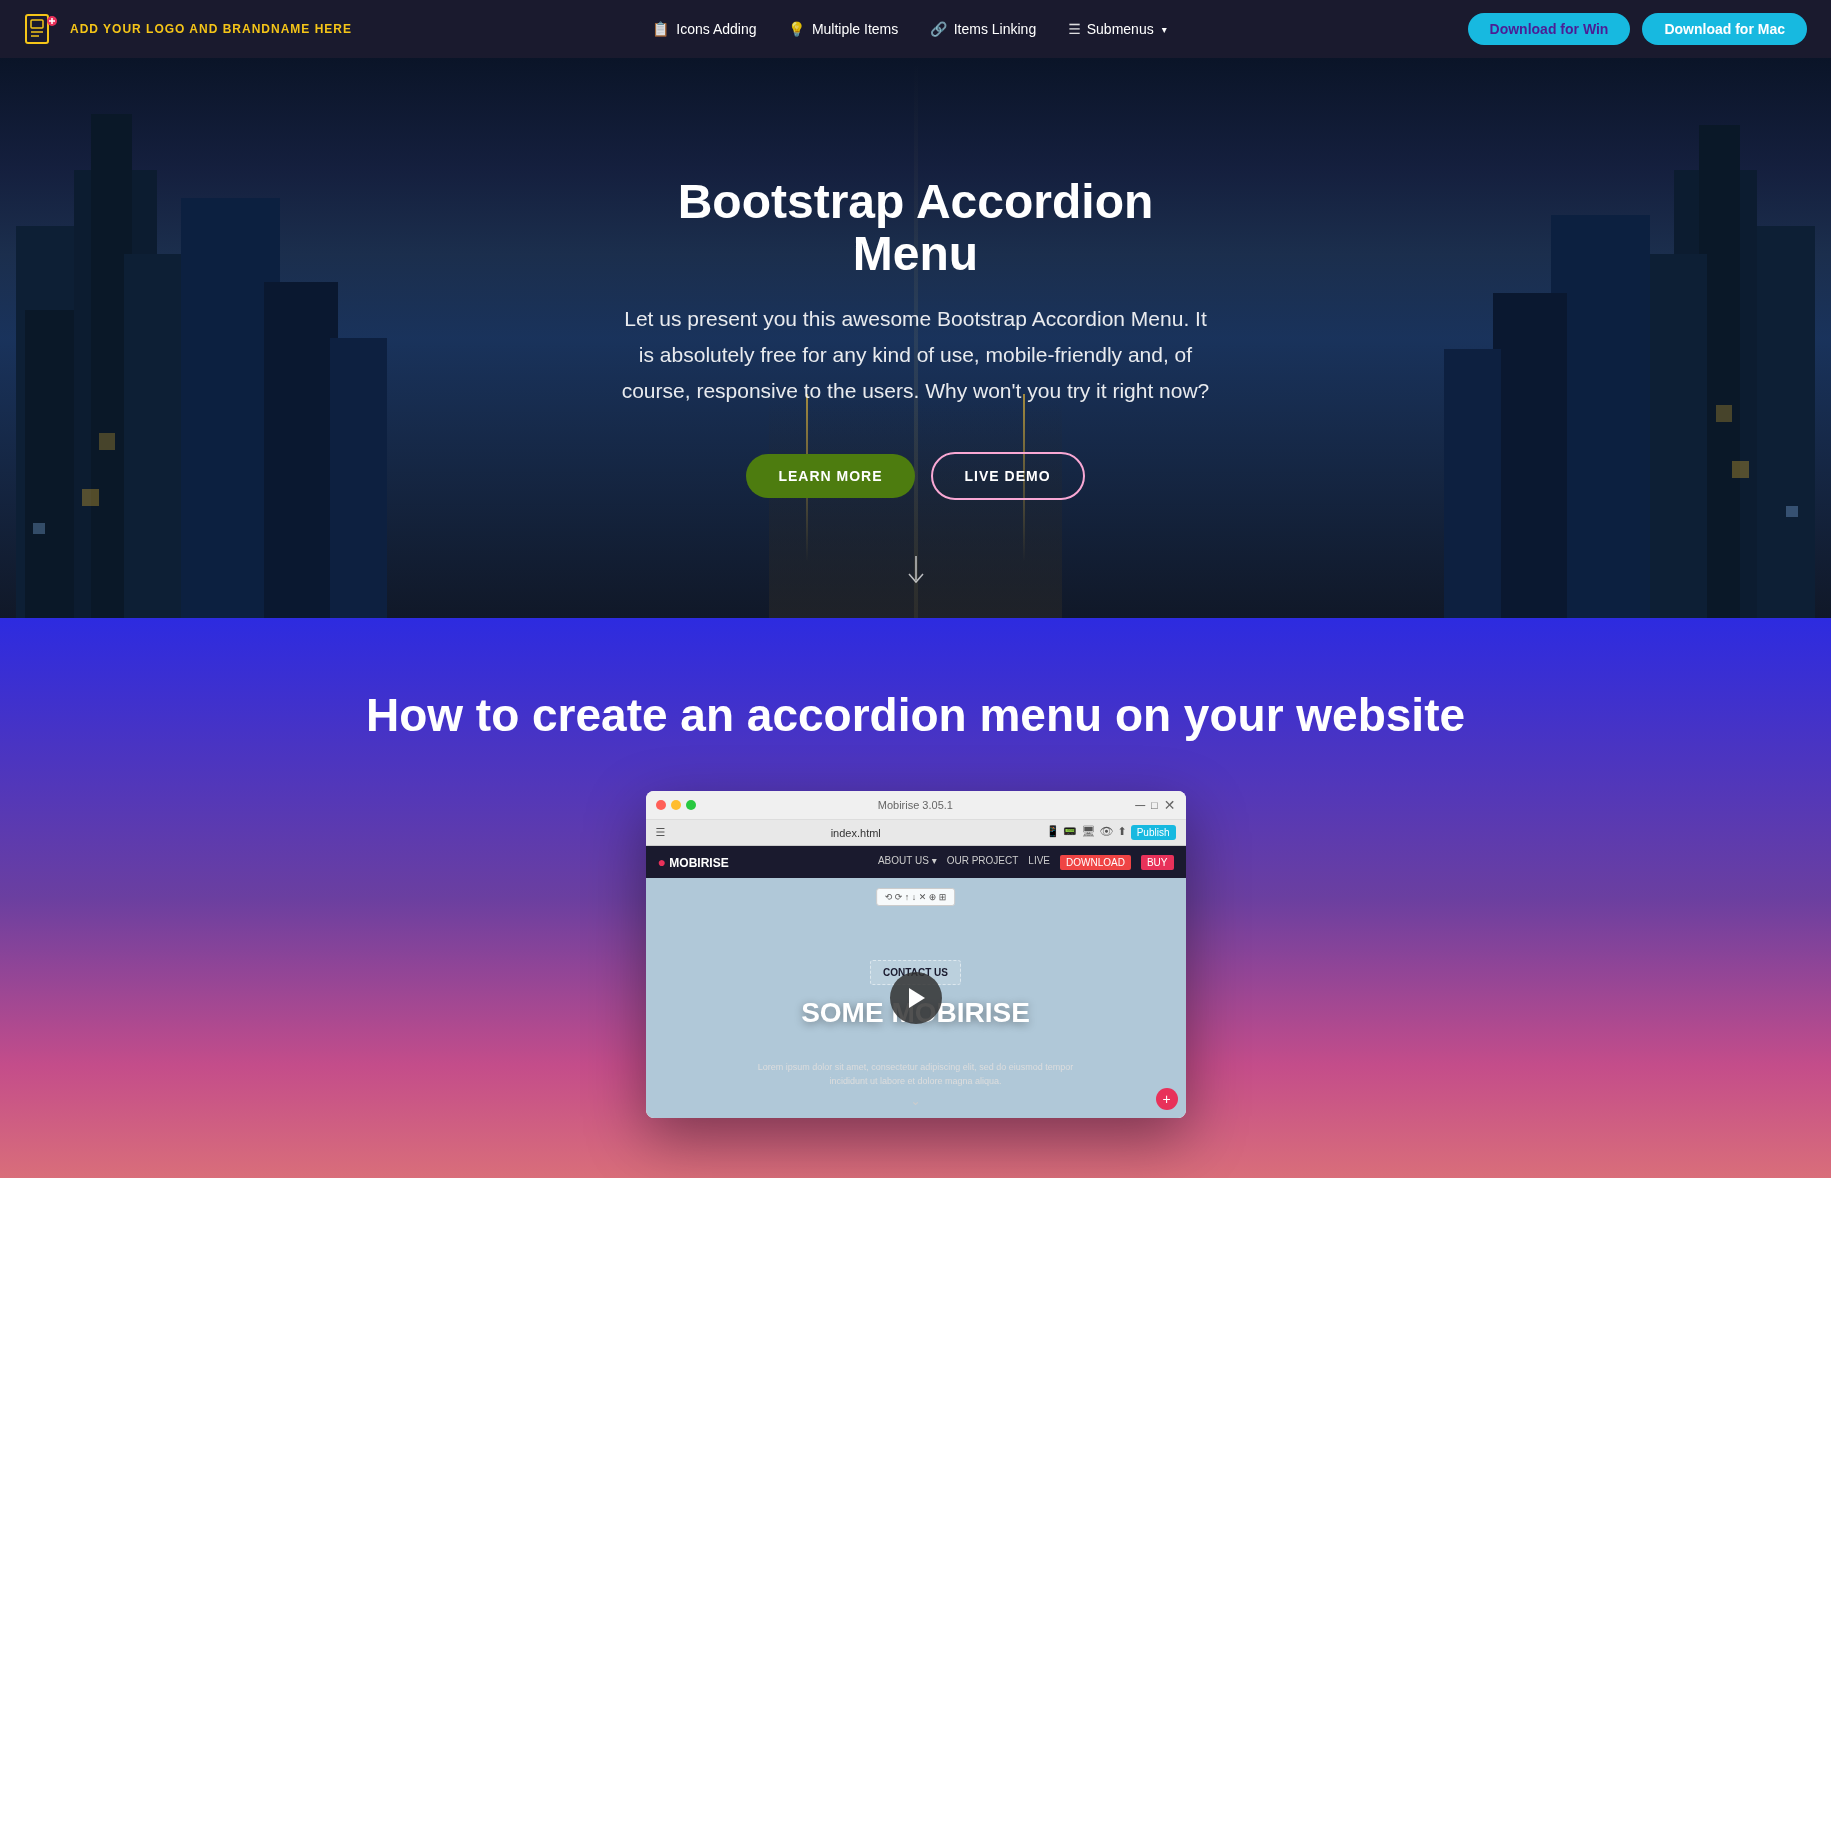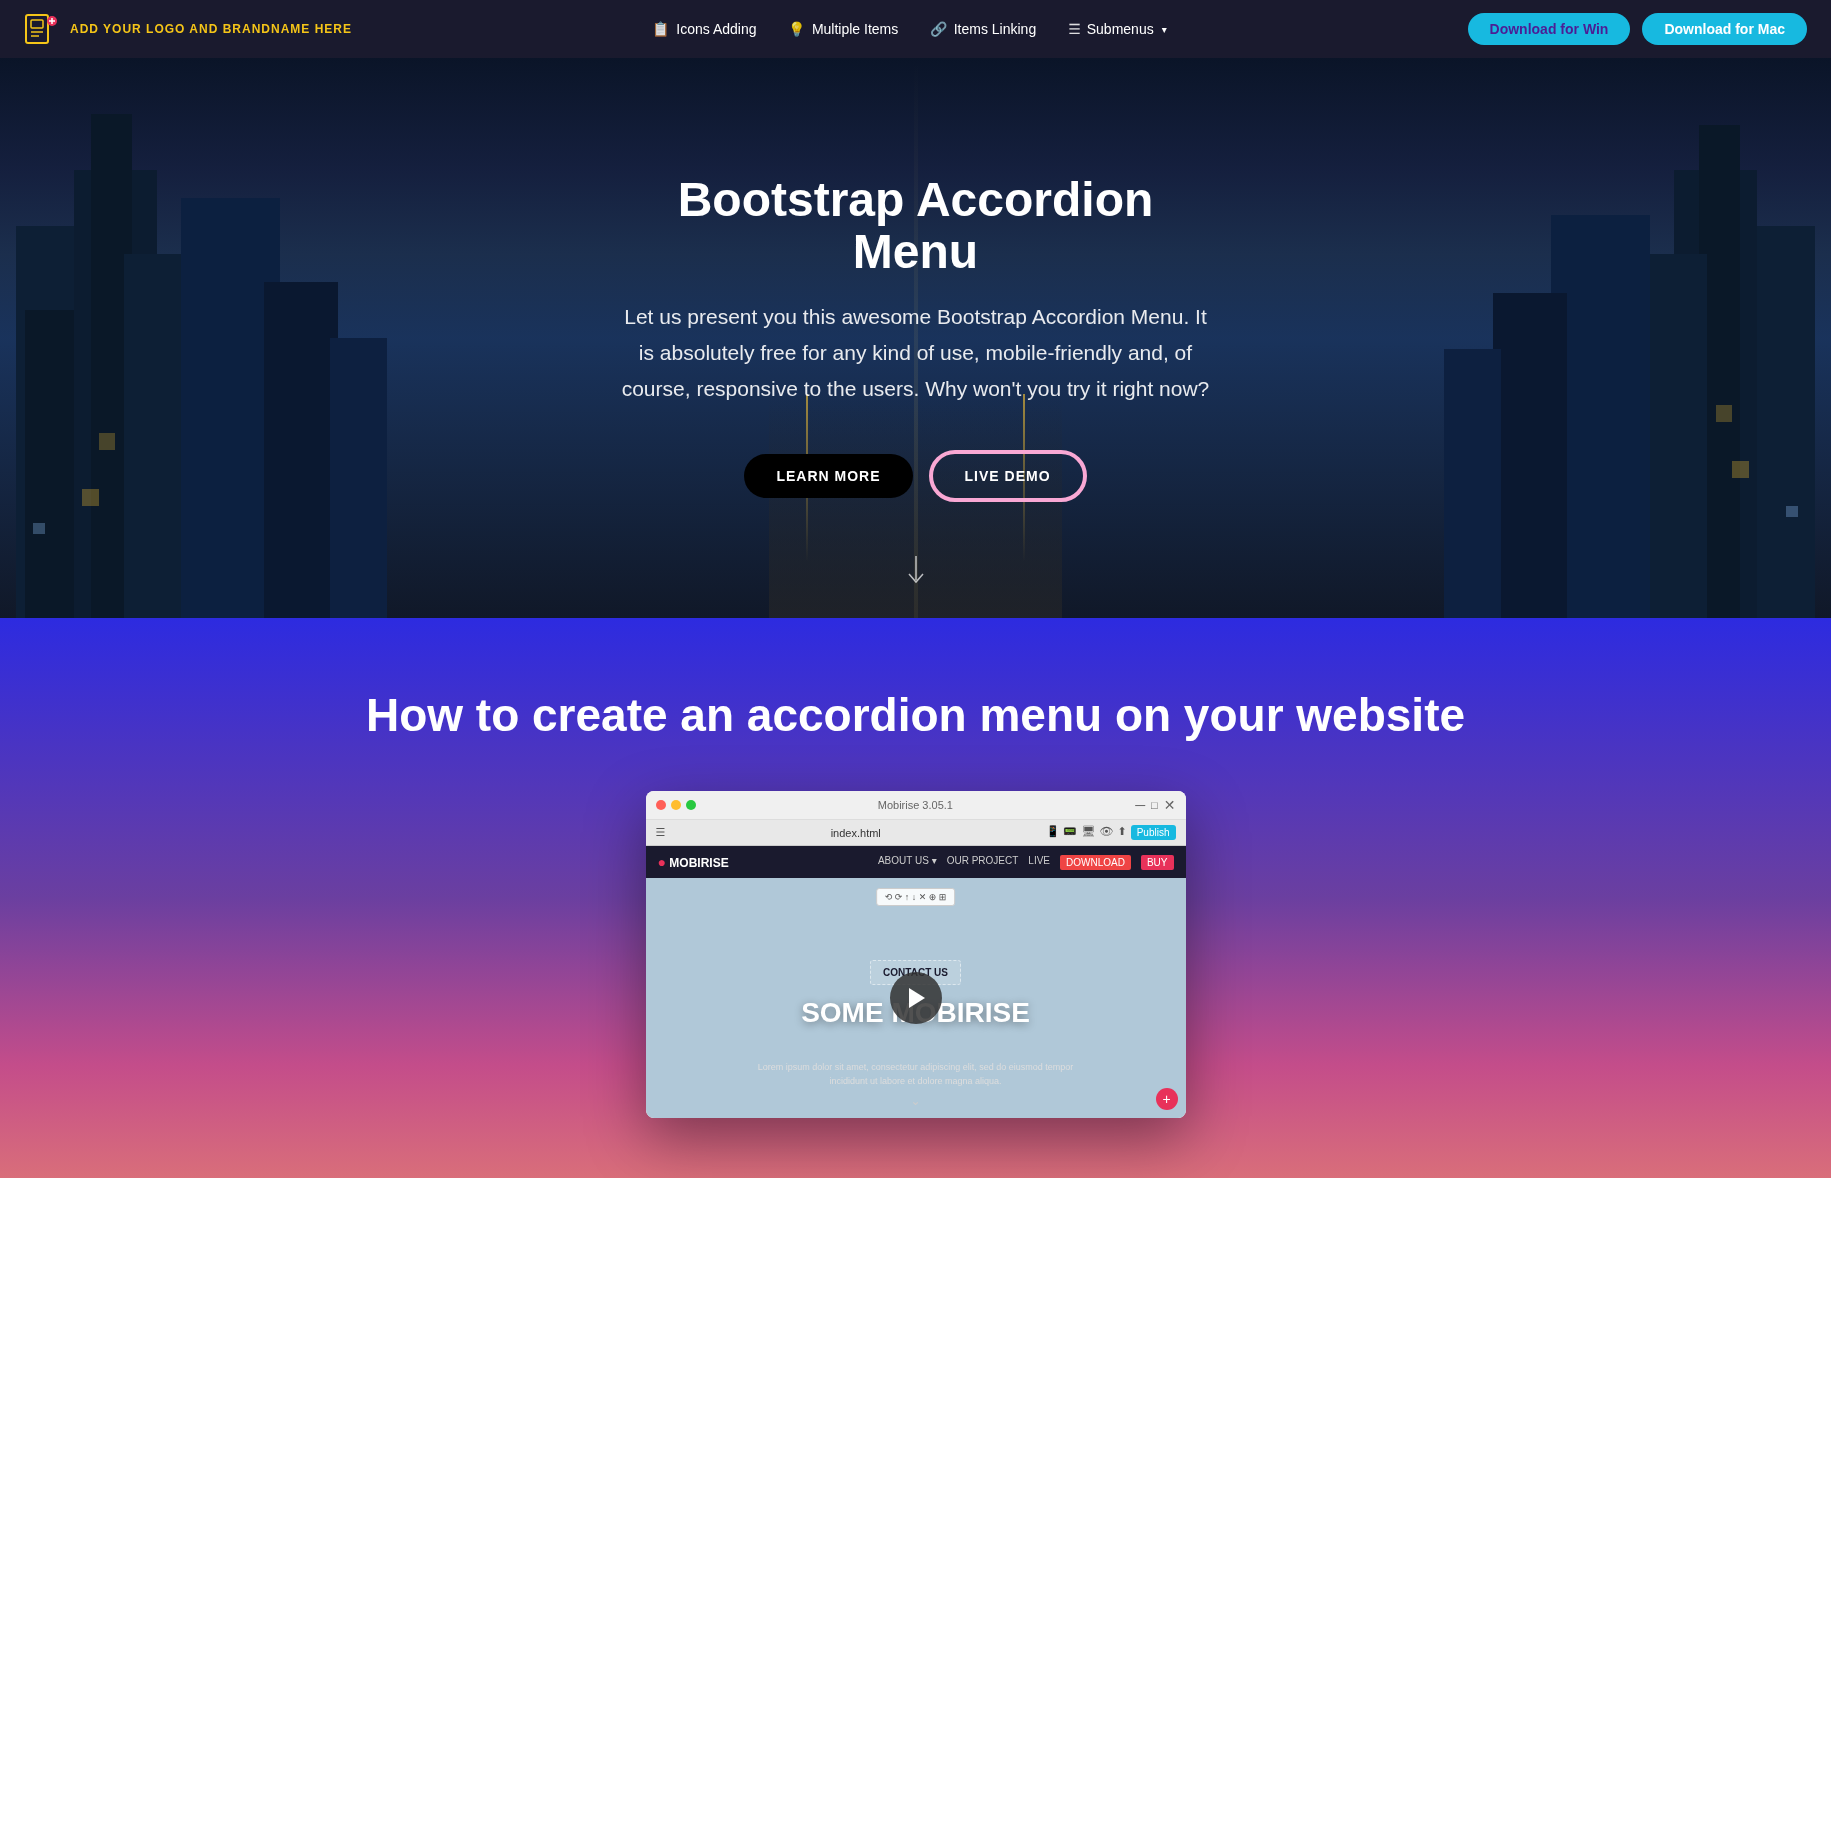--- a/index.html
+++ b/index.html
@@ -117,35 +117,35 @@
       opacity: 0.9;
       margin-bottom: 44px;
     }
     .hero-buttons {
       display: flex;
       gap: 16px;
       justify-content: center;
       align-items: center;
     }
     .btn-learn {
-      background: #000000;
+      background: #4d7c0f;
       color: #fff;
       border: none;
       border-radius: 28px;
       padding: 14px 32px;
       font-size: 14px;
       font-weight: 700;
       letter-spacing: 1px;
       text-transform: uppercase;
       cursor: pointer;
     }
     .btn-demo {
       background: transparent;
       color: #fff;
-      border: 4px solid #f9a8d4;
+      border: 2px solid #f9a8d4;
       border-radius: 28px;
       padding: 14px 32px;
       font-size: 14px;
       font-weight: 700;
       letter-spacing: 1px;
       text-transform: uppercase;
       cursor: pointer;
       text-align: center;
     }
     .scroll-arrow {

